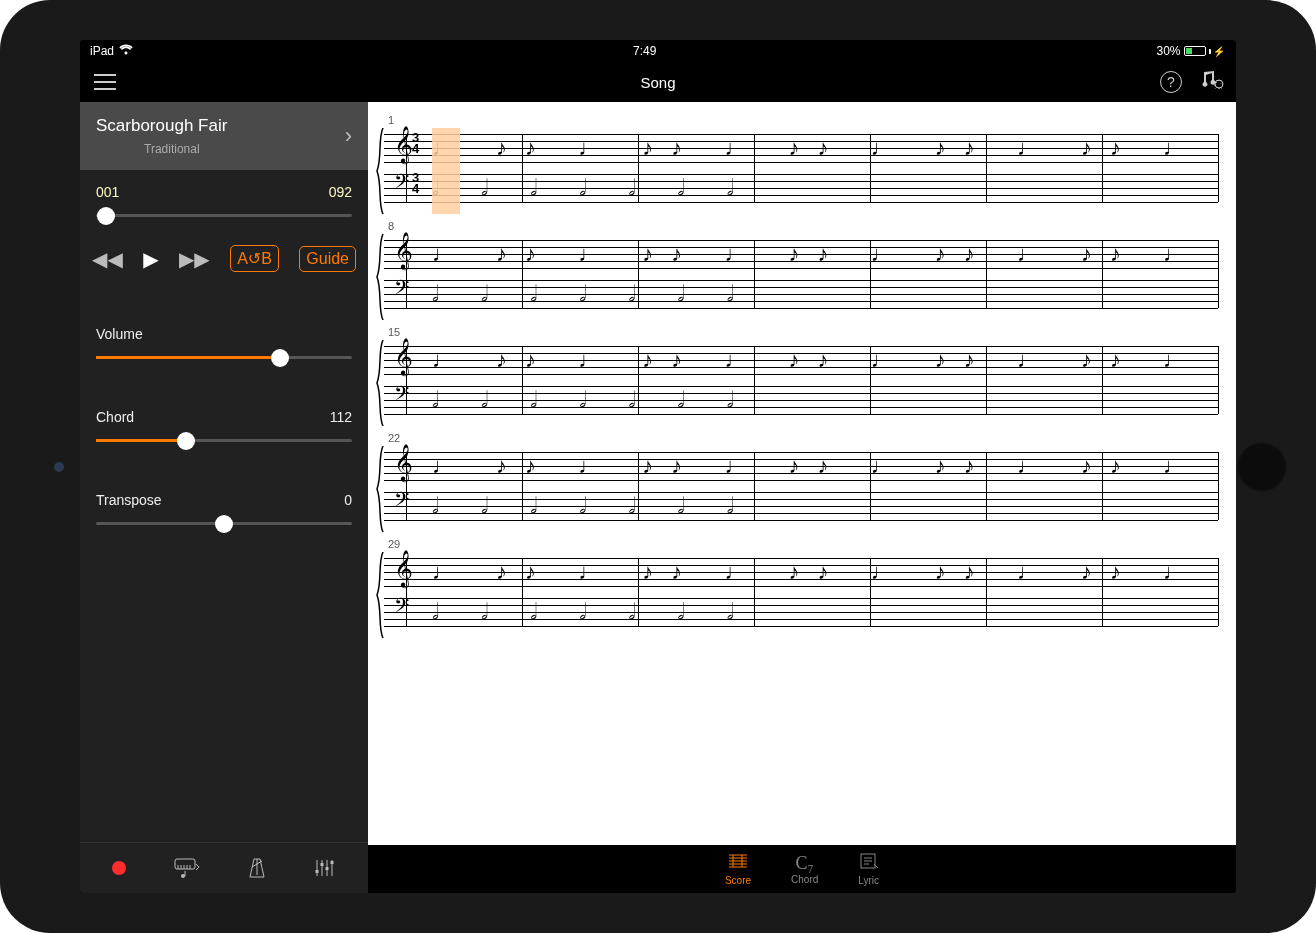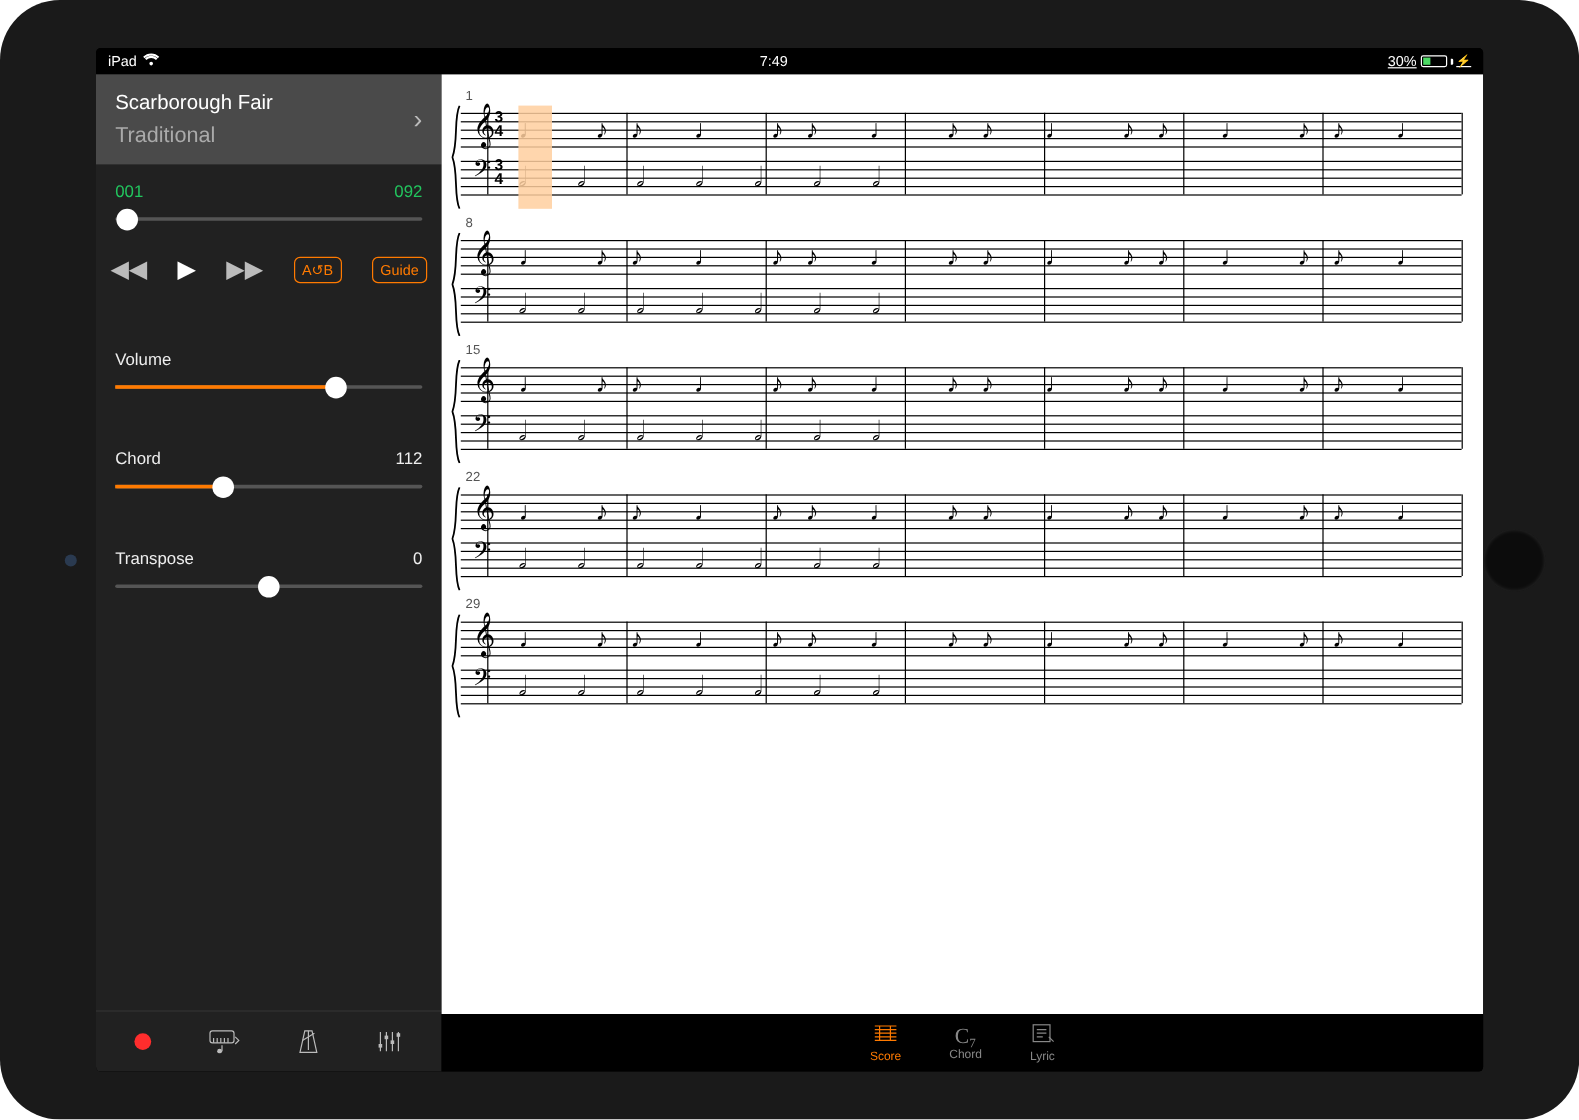--- a/index.html
+++ b/index.html
@@ -7,53 +7,53 @@
 
 .frame { position: relative; width: 1316px; height: 933px; background: #1a1a1a; border-radius: 50px; padding: 40px 80px; }
 .home-button { position: absolute; right: 28px; top: 50%; transform: translateY(-50%); width: 52px; height: 52px; border-radius: 50%; background: #0c0c0c; box-shadow: inset 0 0 4px rgba(255,255,255,0.15); }
 .camera { position: absolute; left: 54px; top: 50%; transform: translateY(-50%); width: 10px; height: 10px; border-radius: 50%; background: #2a3a50; }
 
 .screen { width: 100%; height: 100%; background: #000; border-radius: 4px; overflow: hidden; display: flex; flex-direction: column; }
 
 .status-bar { height: 22px; background: #000; color: #fff; font-size: 12px; display: flex; align-items: center; padding: 0 10px; justify-content: space-between; }
 .status-left, .status-right { display: flex; align-items: center; gap: 5px; }
 .wifi-icon { display:inline-block; }
-.battery { display:inline-flex; align-items:center; gap:3px;text-decoration:underline; }
+.battery { display:inline-flex; align-items:center; gap:3px; }
 .batt-shell { width: 22px; height: 10px; border: 1px solid #fff; border-radius: 2px; position: relative; }
 .batt-fill { position:absolute; left:1px; top:1px; bottom:1px; width: 30%; background:#4cd964; }
 .batt-cap { width:2px; height:5px; background:#fff; border-radius:0 1px 1px 0; }
 .bolt { font-size:10px; }
 
 .app-header { height: 40px; background: #000; display: flex; align-items: center; color: #fff; position: relative; }
 .menu-btn { width: 50px; display:flex; align-items:center; justify-content:center; }
 .hamburger { width: 22px; height: 16px; display:flex; flex-direction:column; justify-content:space-between; }
 .hamburger span { height:2px; background:#ccc; }
 .header-title { position:absolute; left:50%; transform:translateX(-50%); font-size:15px; font-weight:500; }
 .header-right { position:absolute; right:12px; display:flex; gap:18px; align-items:center; }
 .help-icon { width:22px; height:22px; border:1.5px solid #ccc; border-radius:50%; display:flex; align-items:center; justify-content:center; font-size:14px; color:#ccc; }
 .music-gear { font-size:18px; color:#ccc; }
 
 .main { flex:1; display:flex; min-height:0; }
 
 .sidebar { width: 288px; background:#212121; display:flex; flex-direction:column; color:#eee; }
 .song-card { background:#4a4a4a; padding:14px 16px; display:flex; align-items:center; justify-content:space-between; }
 .song-info .title { font-size:17px; font-weight:400; color:#fff; }
-.song-info .subtitle { font-size:18px; color:#aaa; margin-top:6px; }
+.song-info .subtitle { font-size:12px; color:#aaa; margin-top:6px;margin-left:48px; }
 .chevron { color:#bbb; font-size:22px; }
 
 .section { padding: 14px 16px; }
-.pos-row { display:flex; justify-content:space-between; font-size:14px; color:#22c55e; }
+.pos-row { display:flex; justify-content:space-between; font-size:14px; color:#fef9c3; }
 .track { position:relative; height:3px; background:#555; border-radius:2px; margin-top:14px; }
 .thumb { position:absolute; width:18px; height:18px; background:#fff; border-radius:50%; top:50%; transform:translate(-50%,-50%); }
 .track.orange .fill { position:absolute; left:0; top:0; bottom:0; background:#ff7a00; }
 
 .transport { display:flex; align-items:center; justify-content:space-between; padding: 14px 12px; }
 .t-btn { color:#bbb; font-size:20px; }
 .play { color:#fff; }
-.pill { border:1.5px solid #ff7a00; color:#ff7a00; border-radius:5px; font-size:12px; padding:3px 6px; }
+.pill { border:1.5px solid #ff7a00; color:#ff7a00; border-radius:5px; font-size:16px; padding:3px 6px; }
 
 .label-row { display:flex; justify-content:space-between; font-size:14px; color:#eee; }
 .slider-block { padding: 10px 16px 20px; }
 
 .part-section { padding: 8px 12px 12px; }
 .part-label { font-size:14px; color:#eee; padding-left:4px; margin-bottom:6px; }
 .seg { display:flex; border-radius:4px; overflow:hidden; }
 .seg button { flex:1; background:#ff7a00; color:#fff; border:none; padding:8px 0; font-size:14px; border-right:1px solid rgba(0,0,0,0.15); }
 .seg button:last-child { border-right:none; }
 
@@ -108,20 +108,40 @@
           <span>30%</span>
           <span class="batt-shell">
               <span class="batt-fill"></span>
             </span>
             <span class="batt-cap"></span>
           <span class="bolt">⚡</span>
         </span>
       </div>
     </div>
 
+    <div class="app-header">
+      <div class="menu-btn">
+        <div class="hamburger">
+            <span></span>
+            <span></span>
+            <span></span>
+          </div>
+      </div>
+      <div class="header-title">Song</div>
+      <div class="header-right">
+        <div class="help-icon">?</div>
+        <div class="music-gear">
+          <svg width="24" height="20" viewBox="0 0 24 20">
+              <path d="M4 2v10a2.5 2.5 0 102 0V5l6-2v7a2.5 2.5 0 102 0V1L4 2z" fill="#ccc"></path>
+              <circle cx="19" cy="14" r="4" fill="none" stroke="#ccc" stroke-width="1"></circle>
+              <path d="M19 11v-1m0 9v-1m3-3h1m-9 0h1m2-2l-.7-.7m4.4 5.4l.7.7m0-5.4l-.7.7m-4.4 4l-.7.7" stroke="#ccc"></path>
+            </svg>
+        </div>
+      </div>
+    </div>
 
     <div class="main">
       <div class="sidebar">
         <div class="song-card">
           <div class="song-info">
             <div class="title">Scarborough Fair</div>
             <div class="subtitle">Traditional</div>
           </div>
           <div class="chevron">›</div>
         </div>

